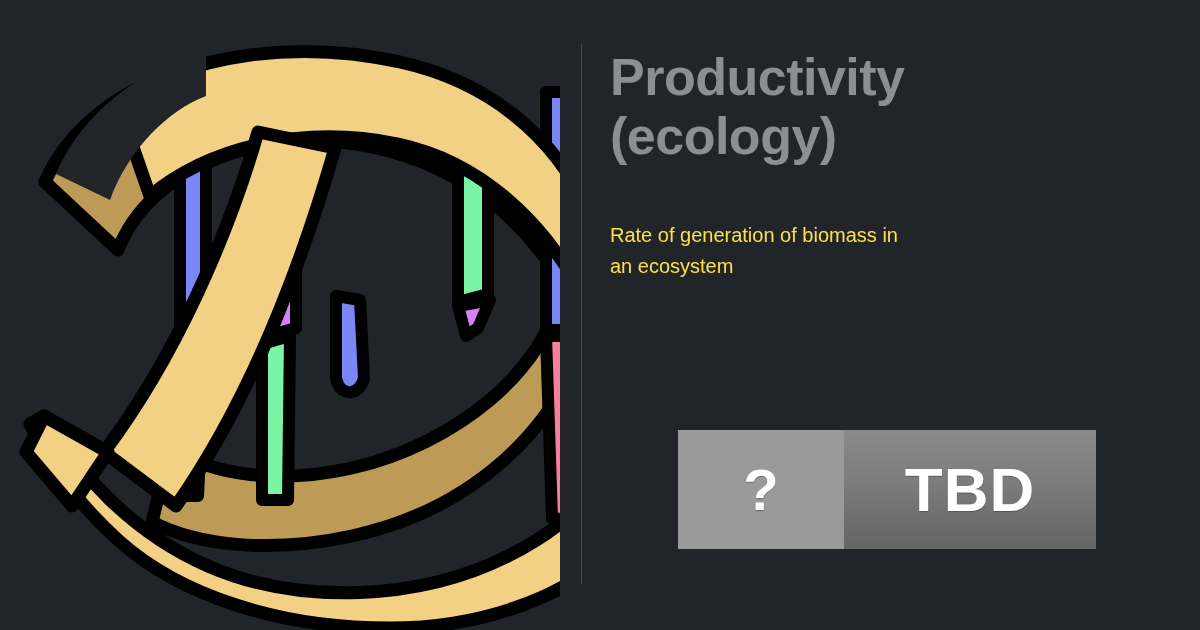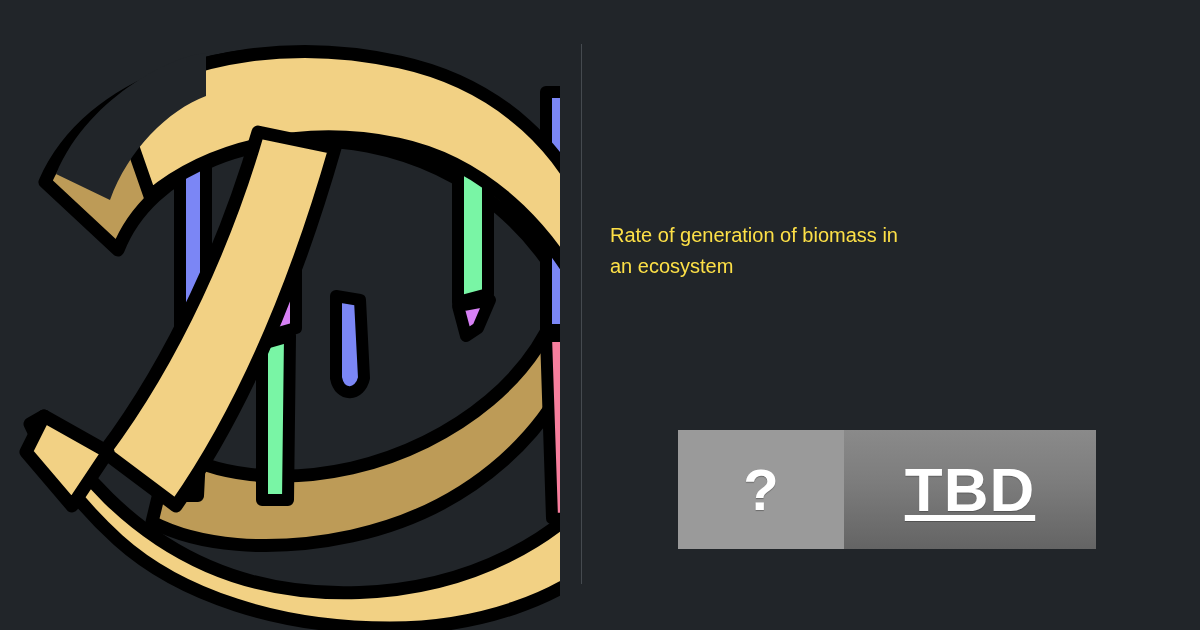--- a/index.html
+++ b/index.html
@@ -115,21 +115,20 @@
     align-items: center;
     justify-content: center;
   }
   .badge-right-label {
     font-size: 62px;
     font-weight: bold;
     letter-spacing: 1px;
     color: #ffffff;
     line-height: 1;
     text-shadow: 0 1px 1px rgba(0,0,0,0.25);
-    text-decoration: underline;
   }
 </style>
 </head>
 <body>
 
 <div class="card">
 
   <div class="illustration-pane">
     <svg width="560" height="630" viewBox="0 0 560 630">
       <defs>
@@ -208,20 +207,22 @@
 
         <path fill="#212529" d="M 56 174 C 92 88, 190 50, 206 54 L 206 96 C 168 110, 128 150, 110 200 Z"></path>
 
       </g>
     </svg>
   </div>
 
   <div class="divider"></div>
 
   <div class="text-pane">
+    <h1 class="title">Productivity
+(ecology)</h1>
     <p class="subtitle">Rate of generation of biomass in
 an ecosystem</p>
 
     <div class="badge">
       <div class="badge-left">
         <span class="badge-left-glyph">?</span>
       </div>
       <div class="badge-right">
         <span class="badge-right-label">TBD</span>
       </div>

